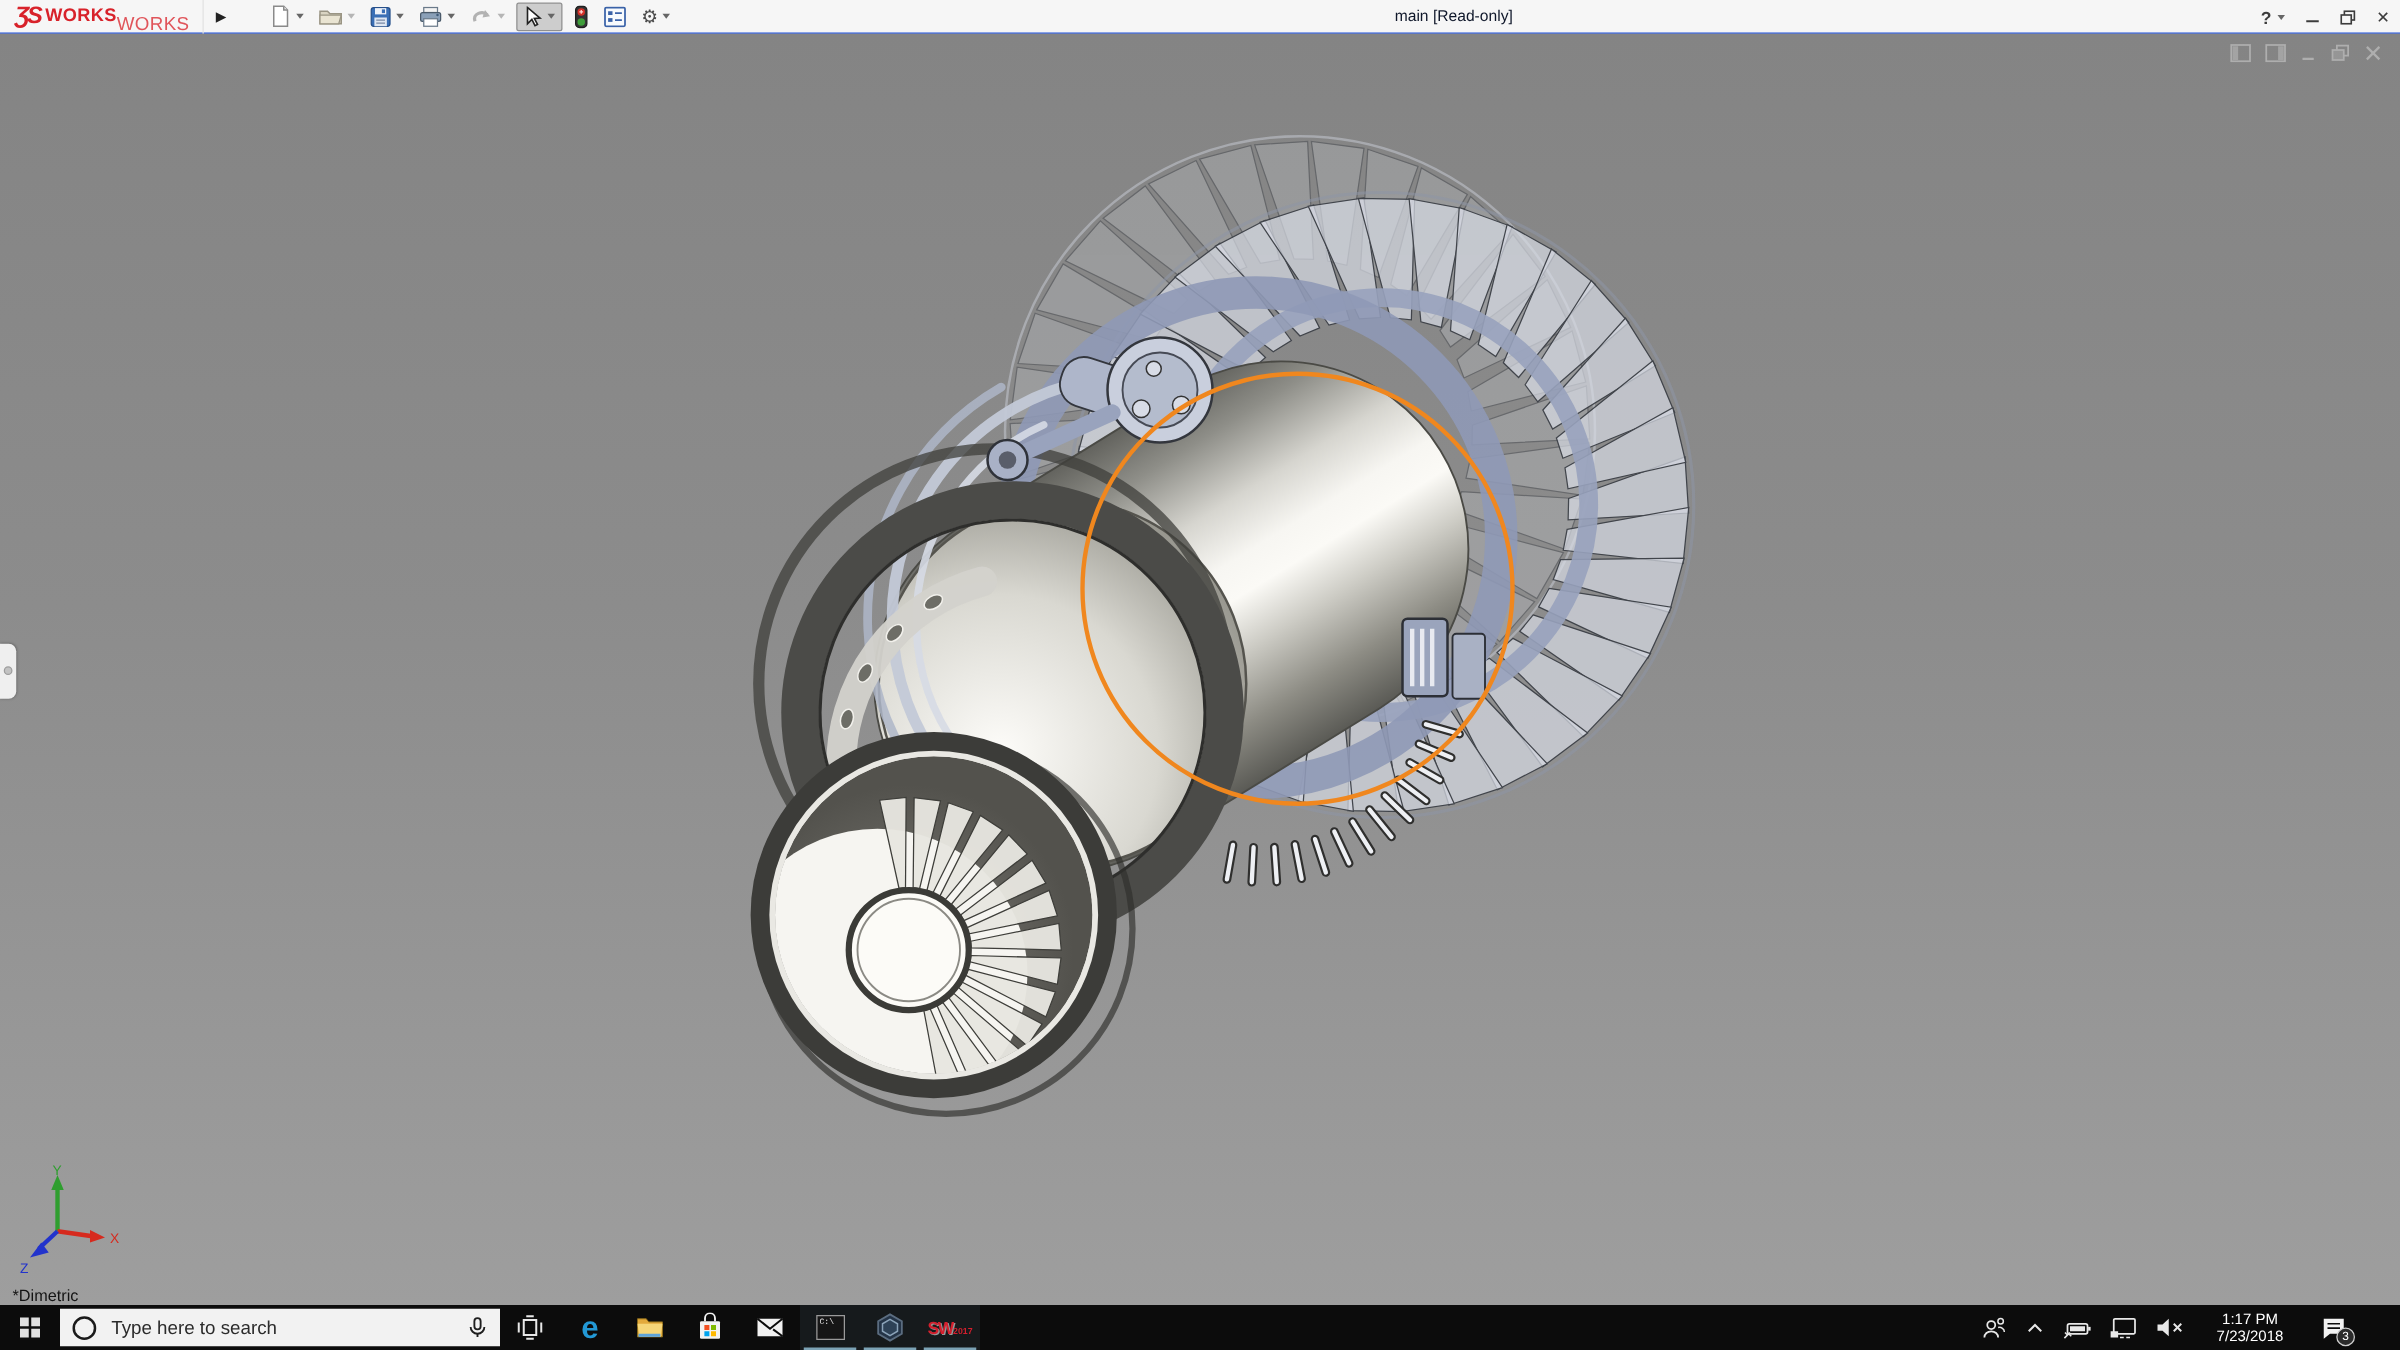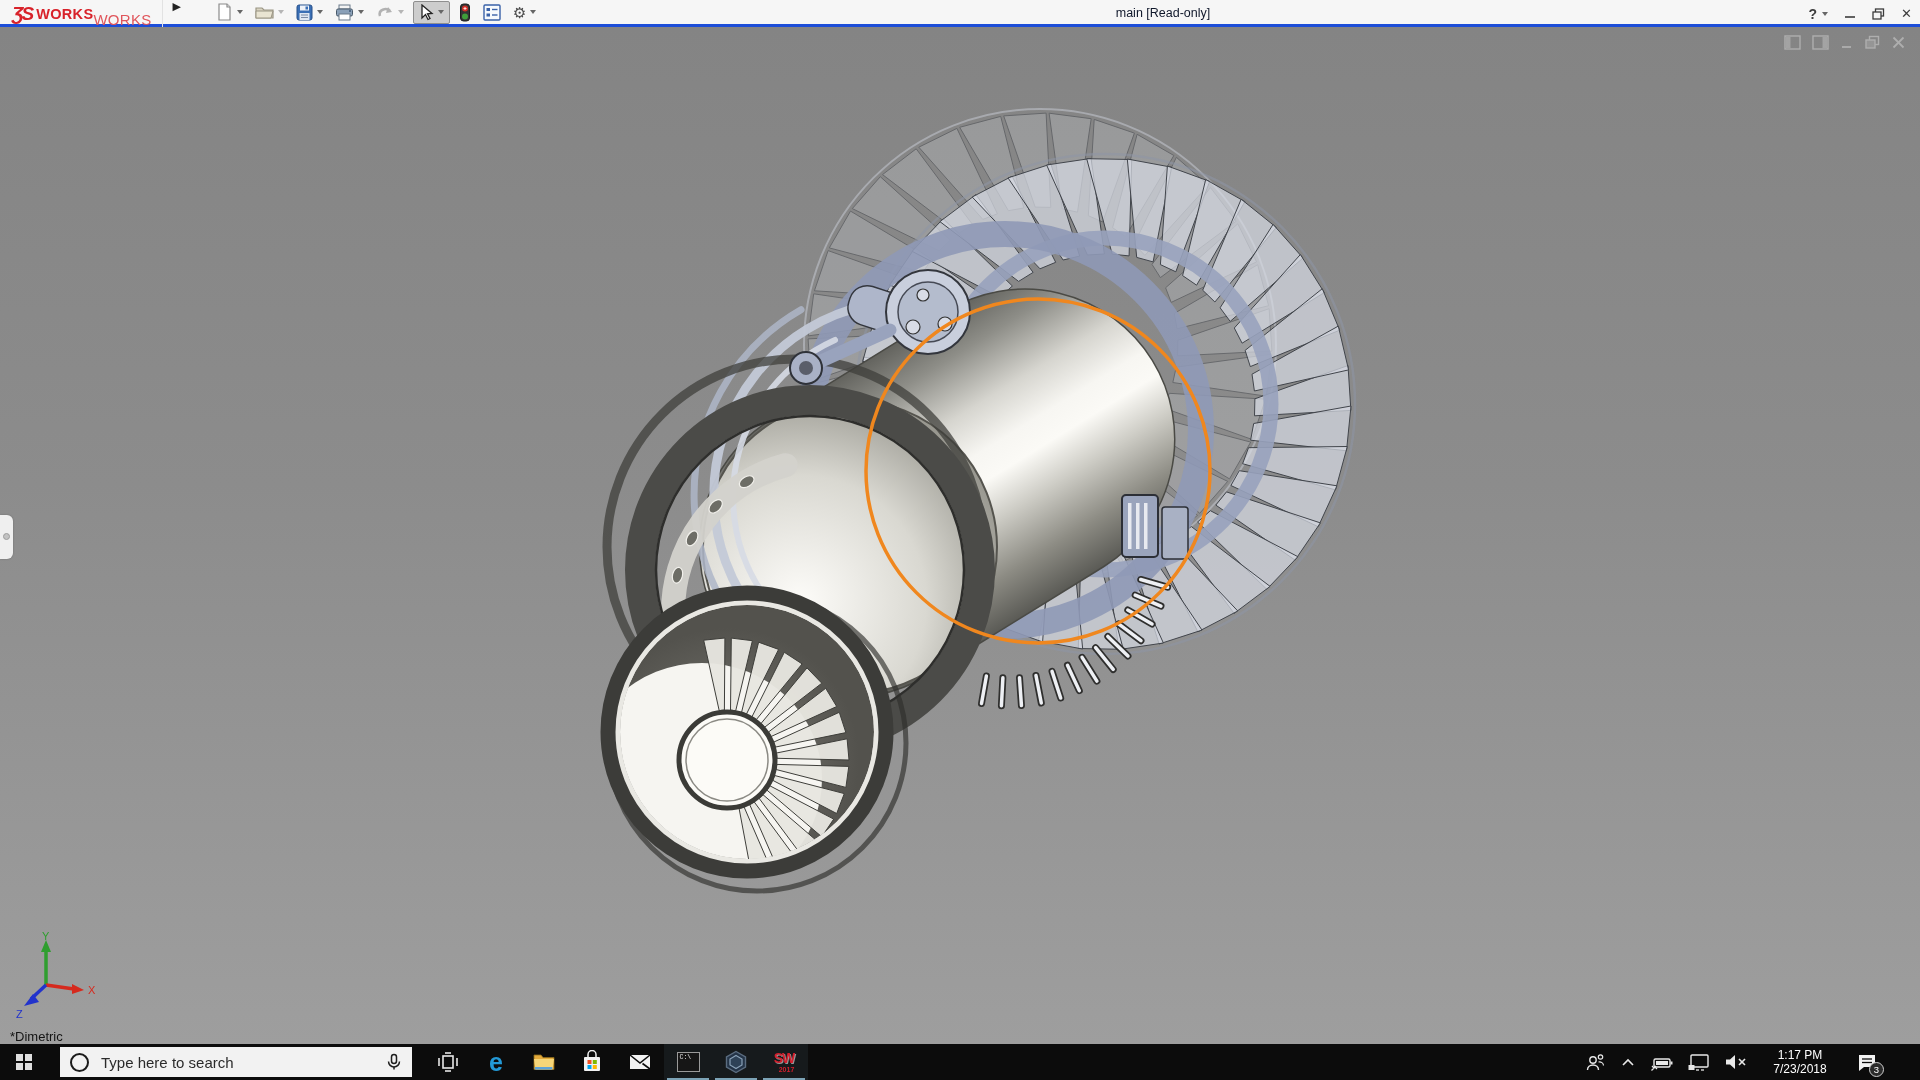--- a/index.html
+++ b/index.html
@@ -1,21 +1,21 @@
 <!DOCTYPE html>
 <html><head>
 <meta charset="utf-8">
 <style>
   html,body{margin:0;padding:0;width:1920px;height:1080px;overflow:hidden;
     font-family:"Liberation Sans","DejaVu Sans",sans-serif;background:#8b8b8b;}
   .app{position:relative;width:1920px;height:1080px;}
 
   
   .titlebar{position:absolute;top:0;left:0;width:1920px;height:27px;background:#f6f6f6;
-    border-bottom:3px solid #1d4ed8;display:flex;box-sizing:border-box;}
+    border-bottom:1px solid #1d4ed8;display:flex;align-items:center;box-sizing:border-box;}
   .logo{display:flex;align-items:baseline;padding:0 10px 0 12px;height:27px;align-items:center;
     border-right:1px solid #e2e2e2;}
   .logo .mark{font-style:italic;font-weight:bold;font-size:19px;color:#d8222a;letter-spacing:-2px;margin-right:4px;}
   .logo .bold{font-weight:bold;font-size:14.5px;color:#d8222a;letter-spacing:.3px;}
   .logo .light{font-weight:normal;font-size:15px;color:#e0555b;letter-spacing:.3px;margin-top:12px;}
   .flyout{font-size:11px;color:#222;padding:0 10px;cursor:default;}
   .toolbar{display:flex;align-items:center;gap:6px;margin-left:22px;}
   .tbtn{display:flex;align-items:center;gap:3px;padding:2px 3px;border-radius:2px;}
   .dd{width:0;height:0;border-left:3.5px solid transparent;border-right:3.5px solid transparent;
     border-top:4px solid #666;margin-left:1px;}
@@ -35,36 +35,36 @@
   .mdi-controls{position:absolute;top:8px;right:14px;display:flex;gap:10px;opacity:.85;}
   .left-tab{position:absolute;left:0;top:488px;width:13px;height:44px;background:#efefef;
     border-radius:0 6px 6px 0;box-shadow:0 0 2px rgba(0,0,0,.25);}
   .left-tab .dot{position:absolute;left:3px;top:18px;width:7px;height:7px;border-radius:50%;
     background:#c2c2c2;border:1px solid #9d9d9d;box-sizing:border-box;}
   .orientation{position:absolute;left:10px;bottom:0px;font-size:13px;color:#141414;margin-top:26px;}
   .triad{position:absolute;left:6px;bottom:22px;}
 
   
   .taskbar{position:absolute;bottom:0;left:0;width:1920px;height:36px;background:#0c0c0c;
-    display:flex;align-items:stretch;gap:12px;}
+    display:flex;align-items:stretch;}
   .start{width:48px;display:flex;align-items:center;justify-content:center;}
   .winlogo{display:grid;grid-template-columns:7px 7px;grid-template-rows:7px 7px;gap:1.5px;}
   .winlogo div{background:#dfdfdf;}
   .searchbox{width:352px;margin:3px 0;background:#f2f2f2;display:flex;align-items:center;
     padding:0 10px;gap:10px;box-sizing:border-box;}
   .cortana{width:19px;height:19px;border:2.5px solid #1a1a1a;border-radius:50%;box-sizing:border-box;flex:none;}
   .searchbox input{flex:1;border:none;background:transparent;outline:none;font-size:15px;color:#1f1f1f;
     font-family:"Liberation Sans","DejaVu Sans",sans-serif;}
   .searchbox input::placeholder{color:#2b2b2b;opacity:1;}
   .apps{display:flex;align-items:stretch;}
   .app-btn{position:relative;width:48px;display:flex;align-items:center;justify-content:center;}
   .app-btn.active{background:rgba(120,160,180,0.10);}
   .app-btn.active::after{content:'';position:absolute;bottom:0;left:3px;right:3px;height:2.5px;background:#7ca3b6;}
   .edge-e{font-size:25px;font-weight:bold;color:#2399d6;line-height:24px;}
-  .sw-icon{display:flex;flex-direction:column;align-items:flex-start;line-height:1;}
+  .sw-icon{display:flex;flex-direction:row;align-items:flex-start;line-height:1;}
   .sw-icon .sw{font-weight:bold;font-size:14px;color:#d31f2d;letter-spacing:-1px;
     text-shadow:1px 1px 0 rgba(255,255,255,.55);}
   .sw-icon .yr{font-size:7px;color:#d31f2d;font-weight:bold;margin-top:1px;align-self:flex-end;}
   .cmd-box{width:23px;height:20px;background:#161616;border:1px solid #9a9a9a;box-sizing:border-box;
     color:#e8e8e8;font-size:6.5px;padding:1px 0 0 2px;font-family:"Liberation Mono","DejaVu Sans Mono",monospace;}
   .tray{margin-left:auto;display:flex;align-items:center;gap:13px;padding-right:18px;}
   .tray-icn{display:flex;align-items:center;justify-content:center;}
   .clock{color:#fff;font-size:12px;line-height:14.5px;text-align:center;width:78px;}
   .action-center{position:relative;width:30px;height:28px;display:flex;align-items:center;justify-content:center;}
   .badge{position:absolute;right:-2px;bottom:-1px;width:15px;height:15px;border-radius:50%;

